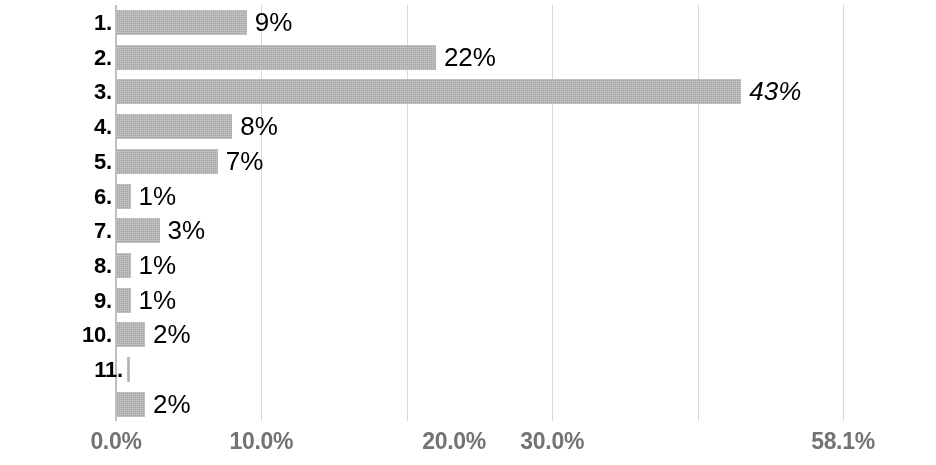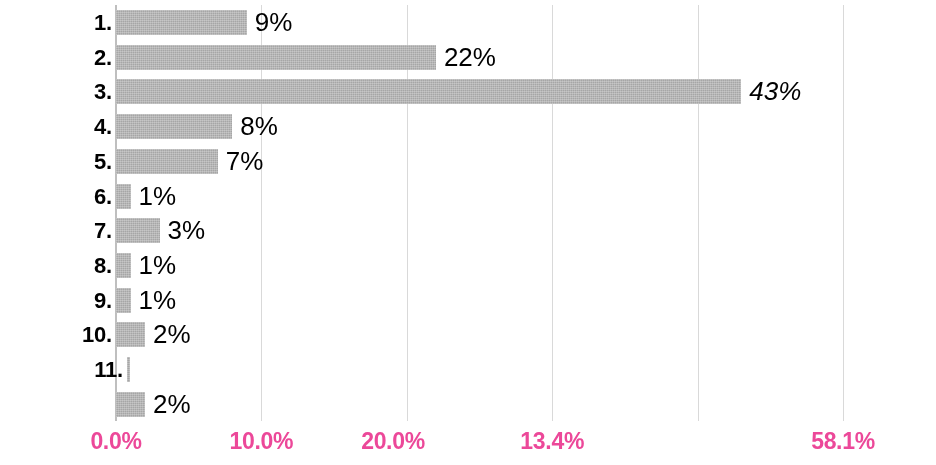--- a/index.html
+++ b/index.html
@@ -97,21 +97,21 @@
     height: 34px;
   }
   .tick-label {
     position: absolute;
     top: 0;
     width: 120px;
     margin-left: -60px;
     text-align: center;
     font-size: 23px;
     font-weight: bold;
-    color: #ec4899;
+    color: #737373;
     line-height: 34px;
     letter-spacing: -0.3px;
   }
 </style>
 </head>
 <body>
 
 <div id="chart-root">
 
   <div id="plot-area">
@@ -181,18 +181,18 @@
       </div>
       <div class="row" style="top: 386.7px;">
         <div class="bar" style="width: 29.08px;"></div>
         <div class="val-label" style="left: 153.08px;">2%</div>
       </div>
     </div>
 
   <div id="x-axis">
       <div class="tick-label" style="left: 116px;">0.0%</div>
       <div class="tick-label" style="left: 261.4px;">10.0%</div>
-      <div class="tick-label" style="left: 393px;">20.0%</div>
-      <div class="tick-label" style="left: 552.2px;">13.4%</div>
+      <div class="tick-label" style="left: 426px; text-align: right;">20.0%</div>
+      <div class="tick-label" style="left: 552.2px;">30.0%</div>
       <div class="tick-label" style="left: 843px;">58.1%</div>
     </div>
 
 </div>
 
 </body></html>

